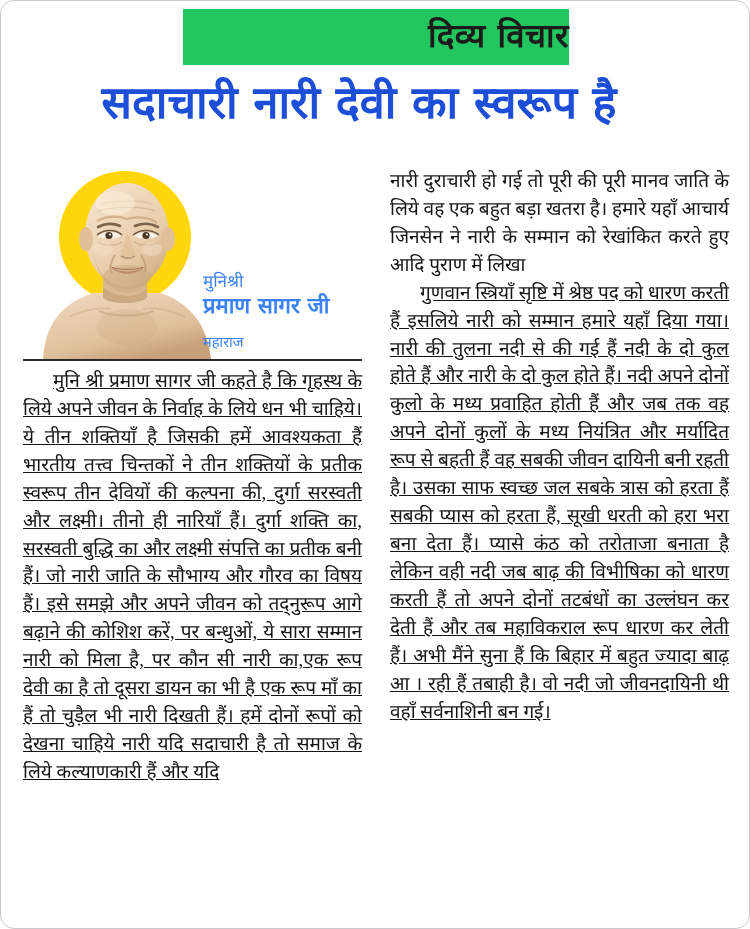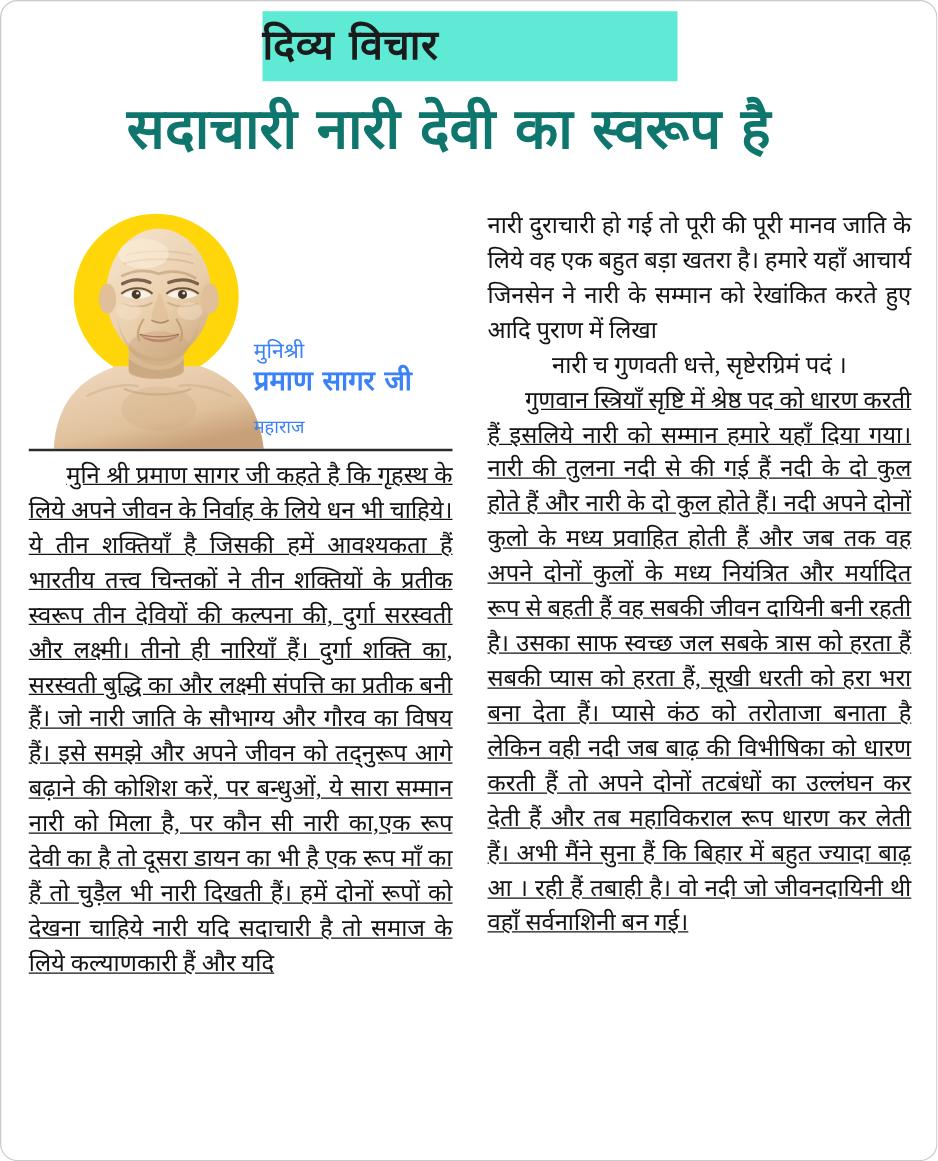--- a/index.html
+++ b/index.html
@@ -28,26 +28,26 @@
   
   .banner-wrap {
     position: absolute;
     top: 8px;
     left: 0;
     width: 750px;
     display: flex;
     justify-content: center;
   }
   .banner {
-    width: 332px;
+    width: 386px;
     height: 56px;
-    background: #5eead4;
+    background: #22c55e;
     display: flex;
     align-items: center;
-    justify-content: flex-start;
+    justify-content: flex-end;
   }
   .banner-text {
     font-family: "DejaVu Sans", "Liberation Sans", sans-serif;
     font-weight: bold;
     font-size: 33px;
     line-height: 1;
     color: #1b1b1b;
     letter-spacing: 0.5px;
     padding-bottom: 3px;
   }
@@ -56,21 +56,21 @@
   .headline {
     position: absolute;
     top: 72px;
     left: 0;
     width: 716px;
     text-align: center;
     font-family: "DejaVu Sans", "Liberation Sans", sans-serif;
     font-weight: bold;
     font-size: 45px;
     line-height: 1.32;
-    color: #0f766e;
+    color: #1d4ed8;
     letter-spacing: 0px;
     padding: 0 22px;
   }
 
   
   .columns {
     position: absolute;
     top: 166px;
     left: 22px;
     width: 706px;
@@ -263,19 +263,18 @@
       <div class="rule"></div>
 
       <div class="body-text">
         <p>मुनि श्री प्रमाण सागर जी कहते है कि गृहस्थ के लिये अपने जीवन के निर्वाह के लिये धन भी चाहिये। ये तीन शक्तियाँ है जिसकी हमें आवश्यकता हैं भारतीय तत्त्व चिन्तकों ने तीन शक्तियों के प्रतीक स्वरूप तीन देवियों की कल्पना की, दुर्गा सरस्वती और लक्ष्मी। तीनो ही नारियाँ हैं। दुर्गा शक्ति का, सरस्वती बुद्धि का और लक्ष्मी संपत्ति का प्रतीक बनी हैं। जो नारी जाति के सौभाग्य और गौरव का विषय हैं। इसे समझे और अपने जीवन को तद्नुरूप आगे बढ़ाने की कोशिश करें, पर बन्धुओं, ये सारा सम्मान नारी को मिला है, पर कौन सी नारी का,एक रूप देवी का है तो दूसरा डायन का भी है एक रूप माँ का हैं तो चुड़ैल भी नारी दिखती हैं। हमें दोनों रूपों को देखना चाहिये नारी यदि सदाचारी है तो समाज के लिये कल्याणकारी हैं और यदि</p>
       </div>
     </div>
 
     <div class="col col-right">
       <div class="body-text">
         <p>नारी दुराचारी हो गई तो पूरी की पूरी मानव जाति के लिये वह एक बहुत बड़ा खतरा है। हमारे यहाँ आचार्य जिनसेन ने नारी के सम्मान को रेखांकित करते हुए आदि पुराण में लिखा</p>
-        <p class="verse">नारी च गुणवती धत्ते, सृष्टेरग्रिमं पदं ।</p>
         <p class="p-indent">गुणवान स्त्रियाँ सृष्टि में श्रेष्ठ पद को धारण करती हैं इसलिये नारी को सम्मान हमारे यहाँ दिया गया। नारी की तुलना नदी से की गई हैं नदी के दो कुल होते हैं और नारी के दो कुल होते हैं। नदी अपने दोनों कुलो के मध्य प्रवाहित होती हैं और जब तक वह अपने दोनों कुलों के मध्य नियंत्रित और मर्यादित रूप से बहती हैं वह सबकी जीवन दायिनी बनी रहती है। उसका साफ स्वच्छ जल सबके त्रास को हरता हैं सबकी प्यास को हरता हैं, सूखी धरती को हरा भरा बना देता हैं। प्यासे कंठ को तरोताजा बनाता है लेकिन वही नदी जब बाढ़ की विभीषिका को धारण करती हैं तो अपने दोनों तटबंधों का उल्लंघन कर देती हैं और तब महाविकराल रूप  धारण कर लेती हैं। अभी मैंने सुना हैं कि बिहार में बहुत ज्यादा बाढ़ आ । रही हैं तबाही है। वो नदी जो जीवनदायिनी थी वहाँ सर्वनाशिनी बन गई।</p>
       </div>
     </div>
 
   </div>
 </div>
 
 </body></html>

